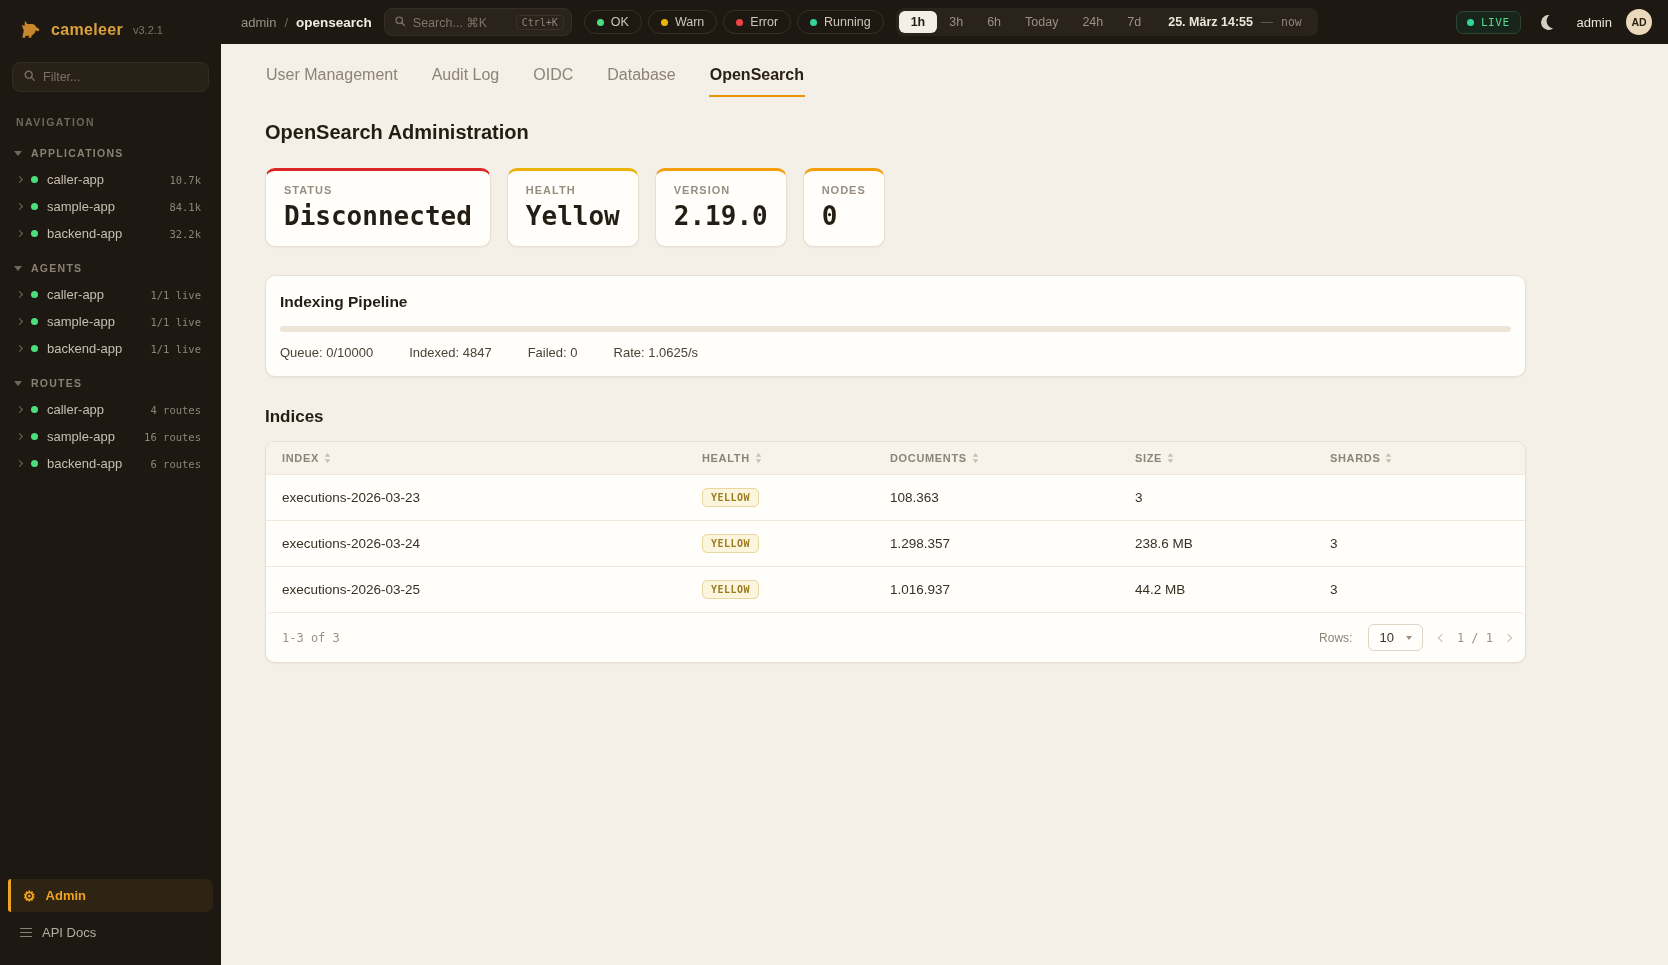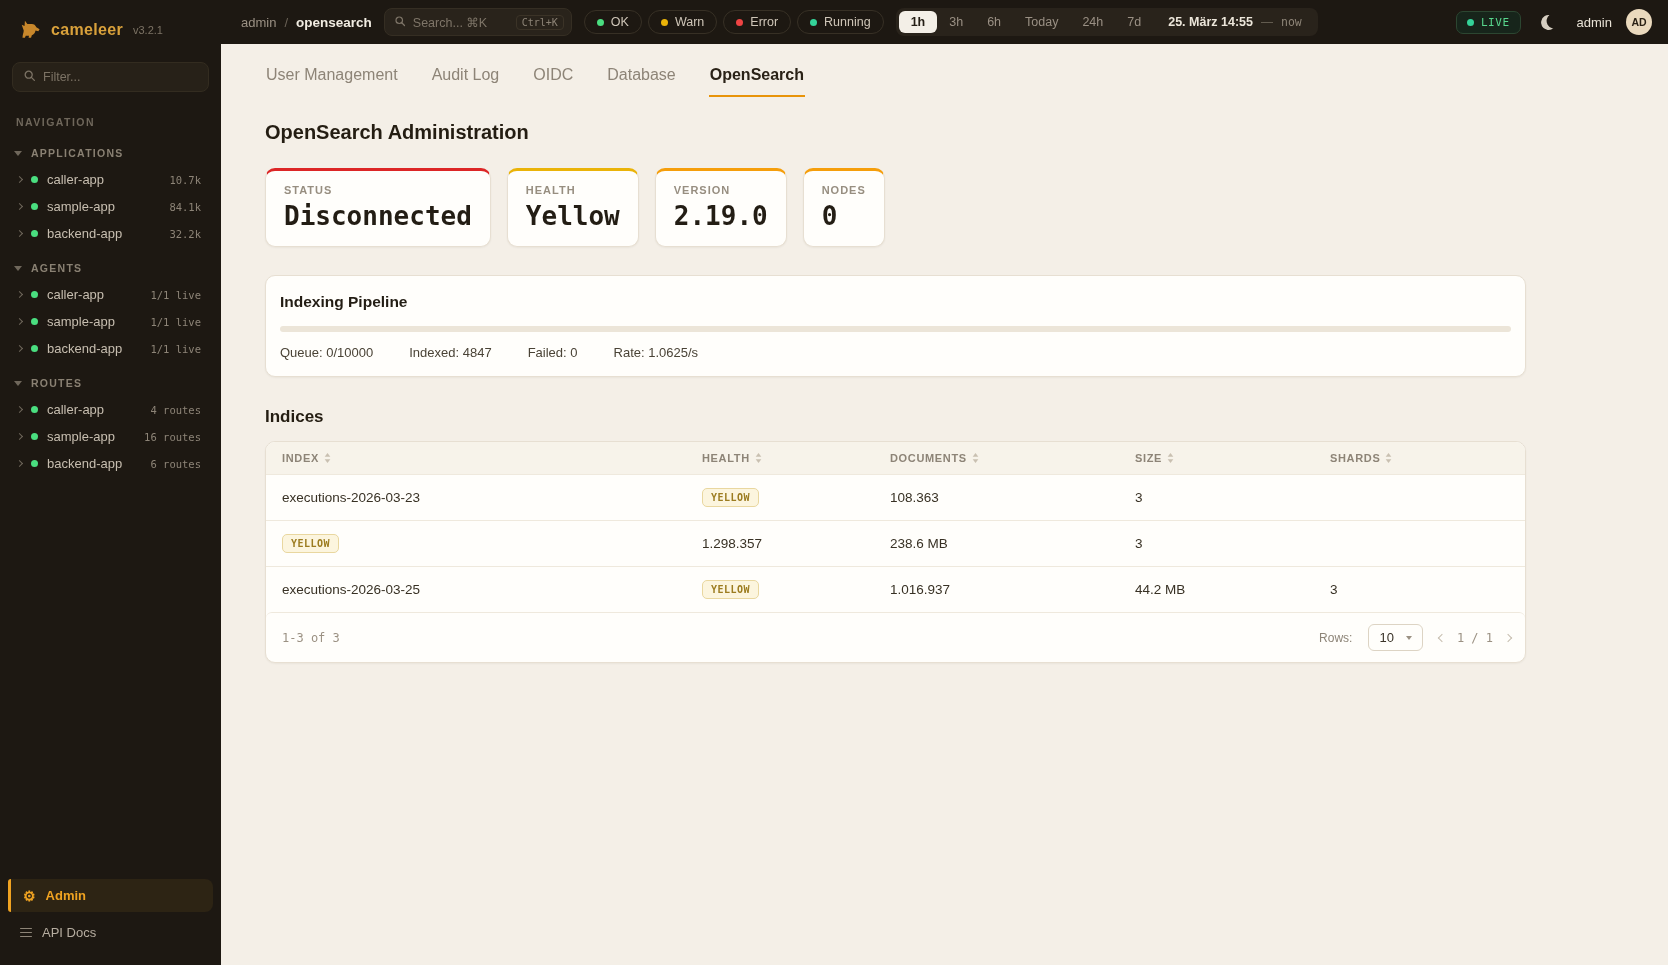--- a/index.html
+++ b/index.html
@@ -384,20 +384,21 @@
           </div>
         </div>
         <div class="tbody">
           <div class="trow">
             <div class="td">executions-2026-03-23</div>
             <div class="td"><span class="health-badge mono">YELLOW</span></div>
             <div class="td">108.363</div>
             <div class="td">3</div>
           </div>
           <div class="trow">
+            <div class="td">executions-2026-03-24</div>
             <div class="td"><span class="health-badge mono">YELLOW</span></div>
             <div class="td">1.298.357</div>
             <div class="td">238.6 MB</div>
             <div class="td">3</div>
           </div>
           <div class="trow">
             <div class="td">executions-2026-03-25</div>
             <div class="td"><span class="health-badge mono">YELLOW</span></div>
             <div class="td">1.016.937</div>
             <div class="td">44.2 MB</div>

